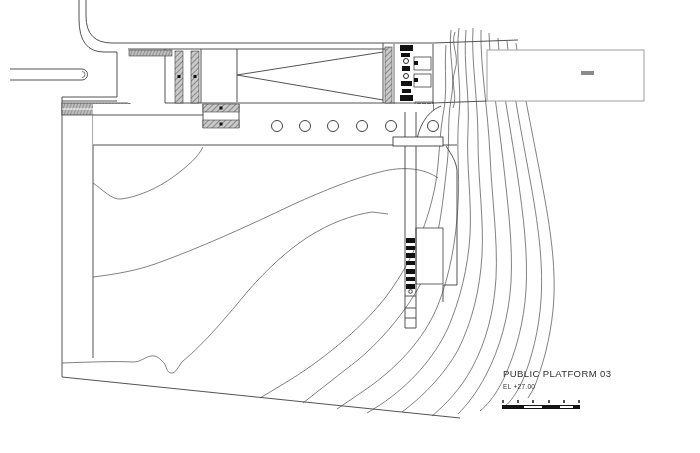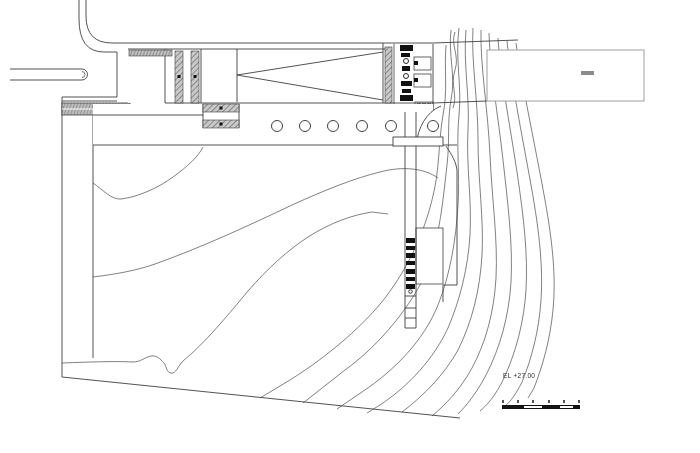--- a/index.html
+++ b/index.html
@@ -197,20 +197,21 @@
   </g>
 
   <g>
     <rect x="487" y="50" width="157" height="51" fill="#ffffff" stroke="#9e9e9e" stroke-width="1"></rect>
     <rect x="581" y="71" width="13" height="4" fill="#8a8a8a"></rect>
   </g>
 </svg>
 </div>
 
 <div class="title-block">
+  <div class="tb-title">PUBLIC PLATFORM 03</div>
   <div class="tb-el">EL +27.00</div>
 </div>
 
 <div class="scale-bar">
   <div class="scale-ticks">
       <div class="scale-tick" style="left: 0px;"></div>
       <div class="scale-tick" style="left: 15.2px;"></div>
       <div class="scale-tick" style="left: 30.4px;"></div>
       <div class="scale-tick" style="left: 45.6px;"></div>
       <div class="scale-tick" style="left: 60.8px;"></div>

